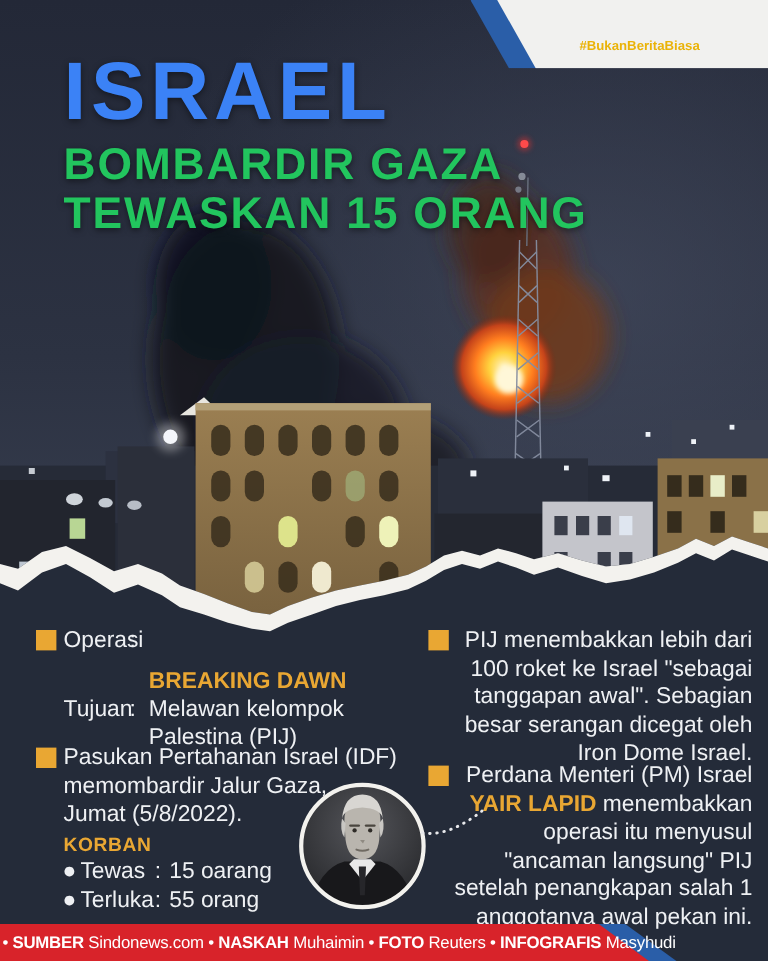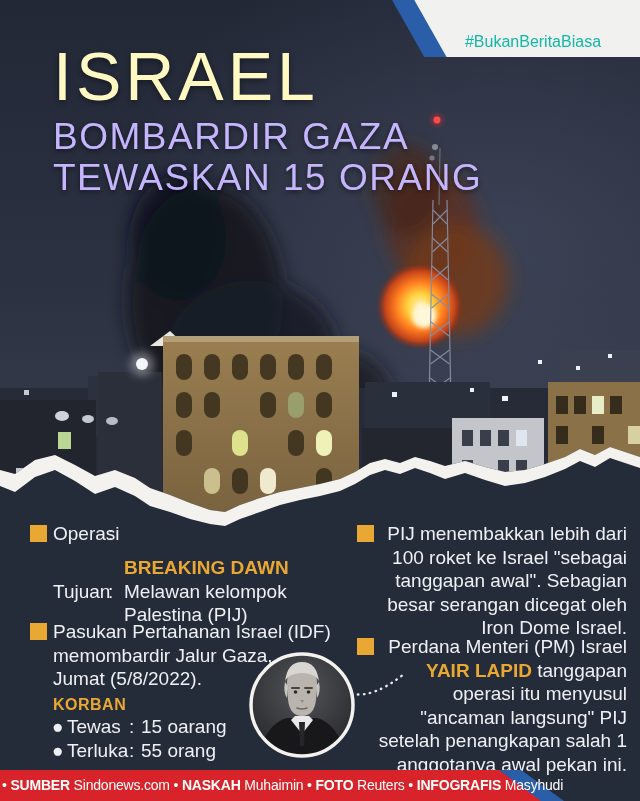--- a/index.html
+++ b/index.html
@@ -13,28 +13,28 @@
   .logo{position:absolute;top:0;right:0;width:248px;height:57px;}
   .logo .stripe{position:absolute;inset:0;background:#2a5ea8;
     clip-path:polygon(0% 0%,10% 0%,23% 100%,13% 100%);}
   .logo .panel{position:absolute;inset:0;background:#f1f1ef;
     clip-path:polygon(9% 0%,100% 0%,100% 100%,22% 100%);}
   .brand{position:absolute;top:4px;left:34px;width:214px;text-align:center;
     font-weight:bold;font-size:26px;letter-spacing:-0.5px;color:#174f9e;white-space:nowrap;}
   .brand .globe{display:inline-block;vertical-align:-3px;width:23px;height:23px;margin:0 -1px;}
   .brand .dotcom{color:#d8232a;}
   .tagline{position:absolute;top:33px;left:34px;width:214px;text-align:center;
-    font-weight:normal;font-size:16px;color:#14b8a6;}
+    font-weight:bold;font-size:11px;color:#eab308;}
 
   
   .title{position:absolute;left:53px;top:42px;color:#fff;}
-  .title .l1{font-size:68px;font-weight:normal;letter-spacing:4px;line-height:1;color:#fef9c3;
+  .title .l1{font-size:68px;font-weight:bold;letter-spacing:4px;line-height:1;color:#3b82f6;
     text-shadow:0 2px 6px rgba(0,0,0,.45);}
-  .title .l2,.title .l3{font-size:37px;font-weight:normal;letter-spacing:1.5px;line-height:1.12;
-    color:#c4b5fd;text-shadow:0 2px 5px rgba(0,0,0,.5);}
+  .title .l2,.title .l3{font-size:37px;font-weight:bold;letter-spacing:1.5px;line-height:1.12;
+    color:#22c55e;text-shadow:0 2px 5px rgba(0,0,0,.5);}
   .title .l2{margin-top:6px;}
 
   
   .content{position:absolute;left:0;top:505px;width:640px;color:#eef0f3;font-size:19px;line-height:23.5px;}
   .sq{position:absolute;width:17px;height:17px;background:#e9a733;}
   .block{position:absolute;}
   .row{display:flex;}
   .lbl1{width:55px;flex:none;}
   .col1{width:16px;flex:none;}
   .cont1{margin-left:71px;}
@@ -281,21 +281,21 @@
       <div>PIJ menembakkan lebih dari</div>
       <div>100 roket ke Israel "sebagai</div>
       <div>tanggapan awal". Sebagian</div>
       <div>besar serangan dicegat oleh</div>
       <div>Iron Dome Israel.</div>
     </div>
 
     <div class="sq" style="left:357px;top:133px;"></div>
     <div class="block rblock" style="left:365px;top:130px;width:262px;">
       <div>Perdana Menteri (PM) Israel</div>
-      <div><span class="accent">YAIR LAPID</span><span> tanggapan</span></div>
+      <div><span class="accent">YAIR LAPID</span><span> menembakkan</span></div>
       <div>operasi itu menyusul</div>
       <div>"ancaman langsung" PIJ</div>
       <div>setelah penangkapan salah 1</div>
       <div>anggotanya awal pekan ini.</div>
     </div>
   </div>
 
   <svg class="portrait" viewBox="0 0 110 110">
     <defs>
       <radialGradient id="pbg" cx="0.5" cy="0.35" r="0.8">

